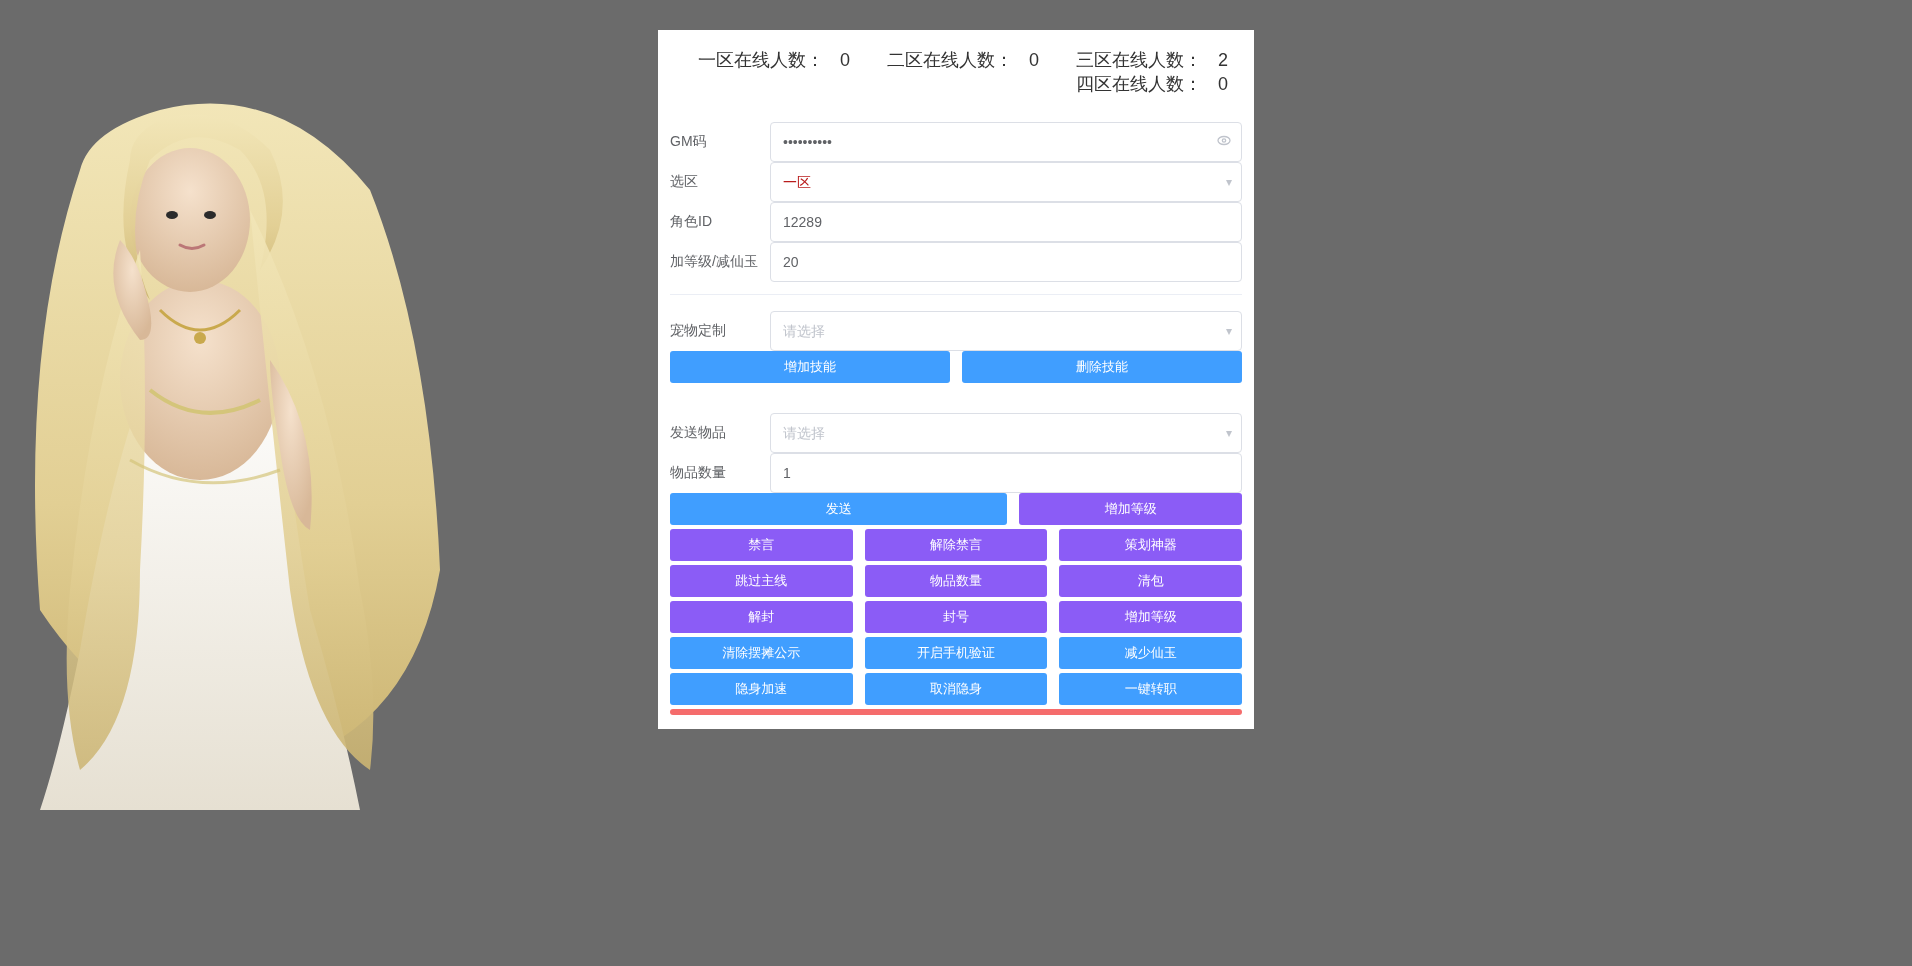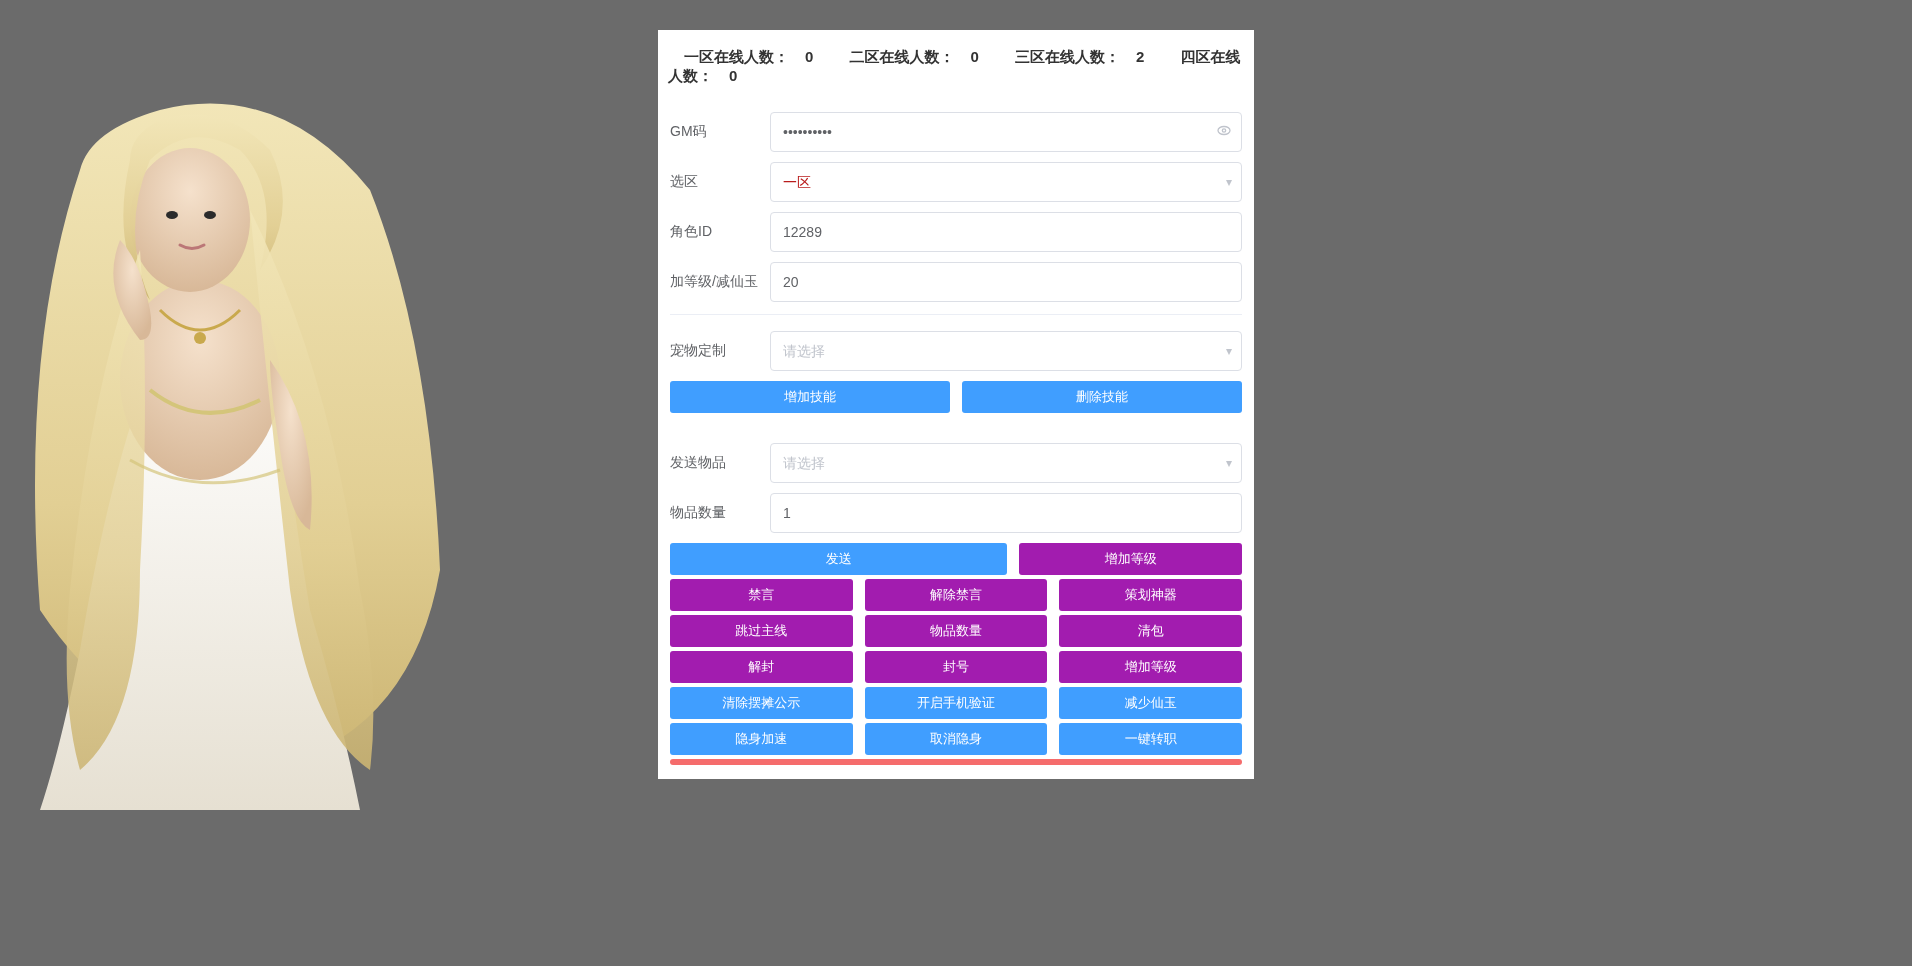--- a/index.html
+++ b/index.html
@@ -25,33 +25,32 @@
     pointer-events: none;
   }
   .side-art svg { width: 100%; height: 100%; }
   .panel {
     width: 596px;
     margin: 30px auto 40px auto;
     background: #fff;
   }
   .status-bar {
     padding: 18px 10px 12px 10px;
-    text-align: left;
-    font-size: 15px;
+    text-align: right;
+    font-size: 18px;
     color: #333;
-    font-weight: 700;
+    font-weight: 400;
   }
   .status-bar span { margin: 0 8px; }
   .inner {
     padding: 14px 12px 10px 12px;
   }
   .form-row {
     display: flex;
     align-items: center;
-    margin-bottom: 10px;
   }
   .form-row .label {
     width: 100px;
     padding-right: 12px;
     font-size: 14px;
     color: #606266;
   }
   .ctrl {
     flex: 1;
     position: relative;
@@ -104,21 +103,21 @@
     height: 32px;
     line-height: 32px;
     text-align: center;
     border: none;
     border-radius: 3px;
     color: #fff;
     font-size: 13px;
     cursor: pointer;
   }
   .btn-blue   { background: #409eff; }
-  .btn-orange { background: #a21caf; }
+  .btn-orange { background: #8b5cf6; }
   .btn-red    { background: #f56c6c; }
   .section-spacer { height: 26px; }
   
   ::-webkit-scrollbar { width: 16px; background: #f1f1f1; }
   ::-webkit-scrollbar-thumb { background: #c1c1c1; border-radius: 2px; }
 </style>
 </head>
 <body>
 
 <div class="page-wrap">

